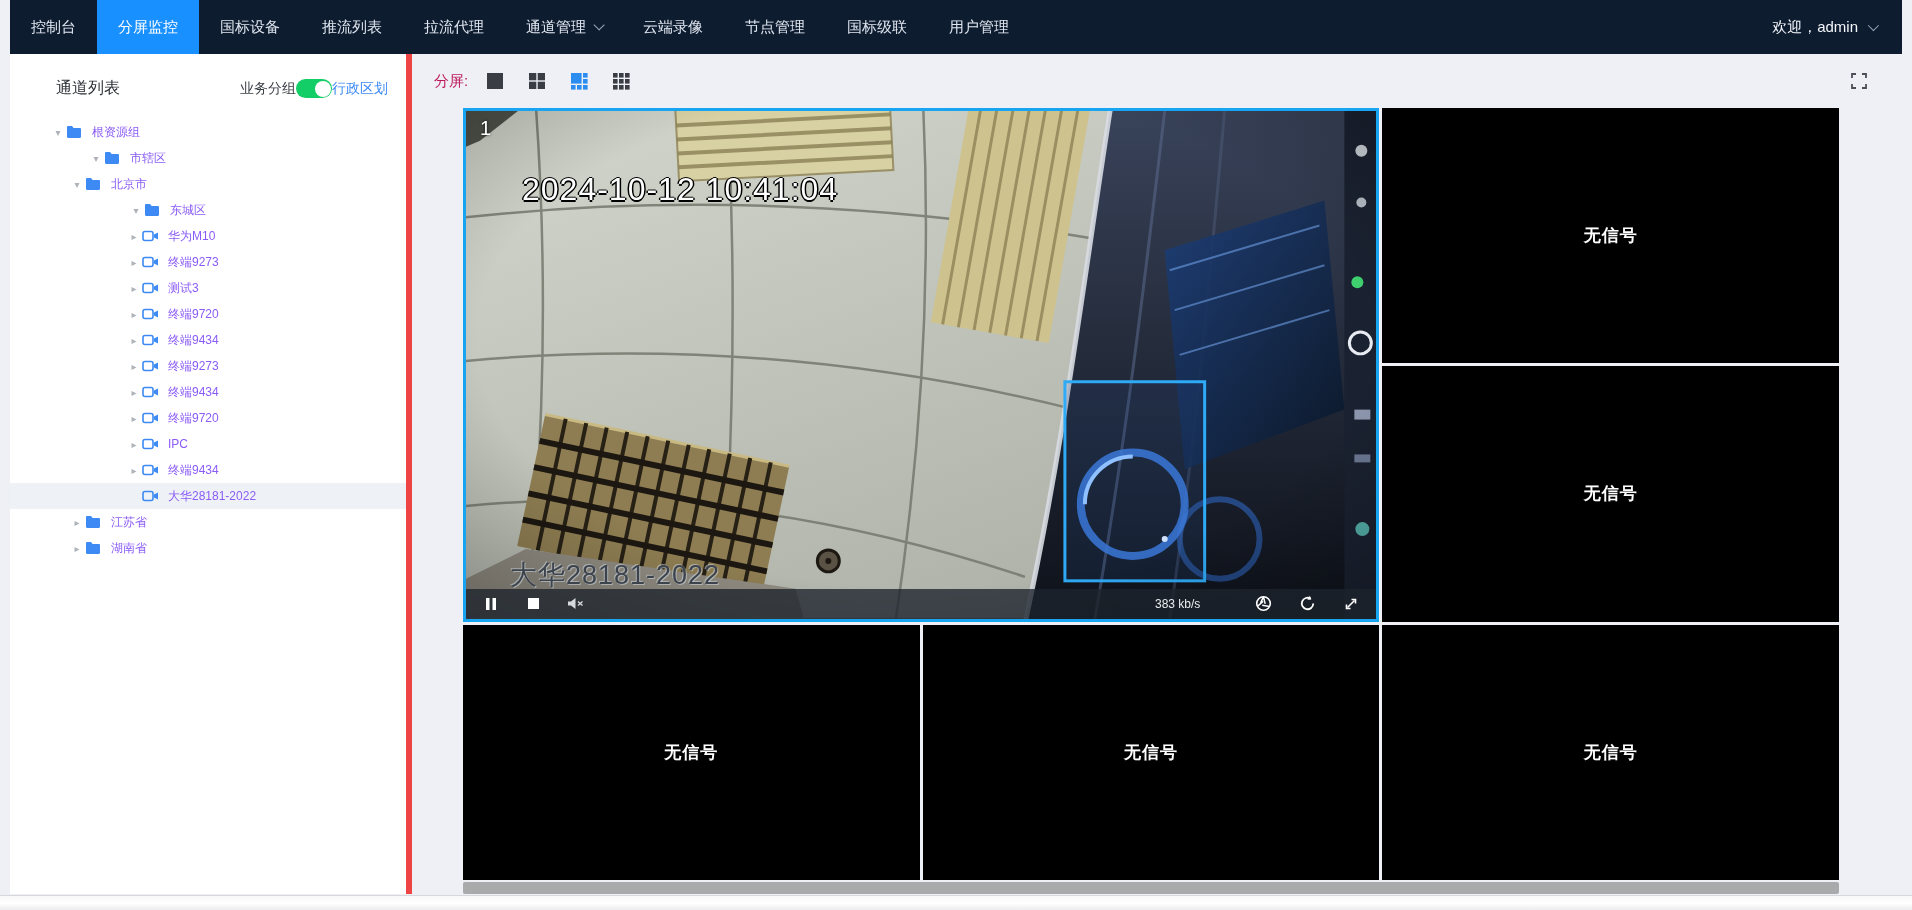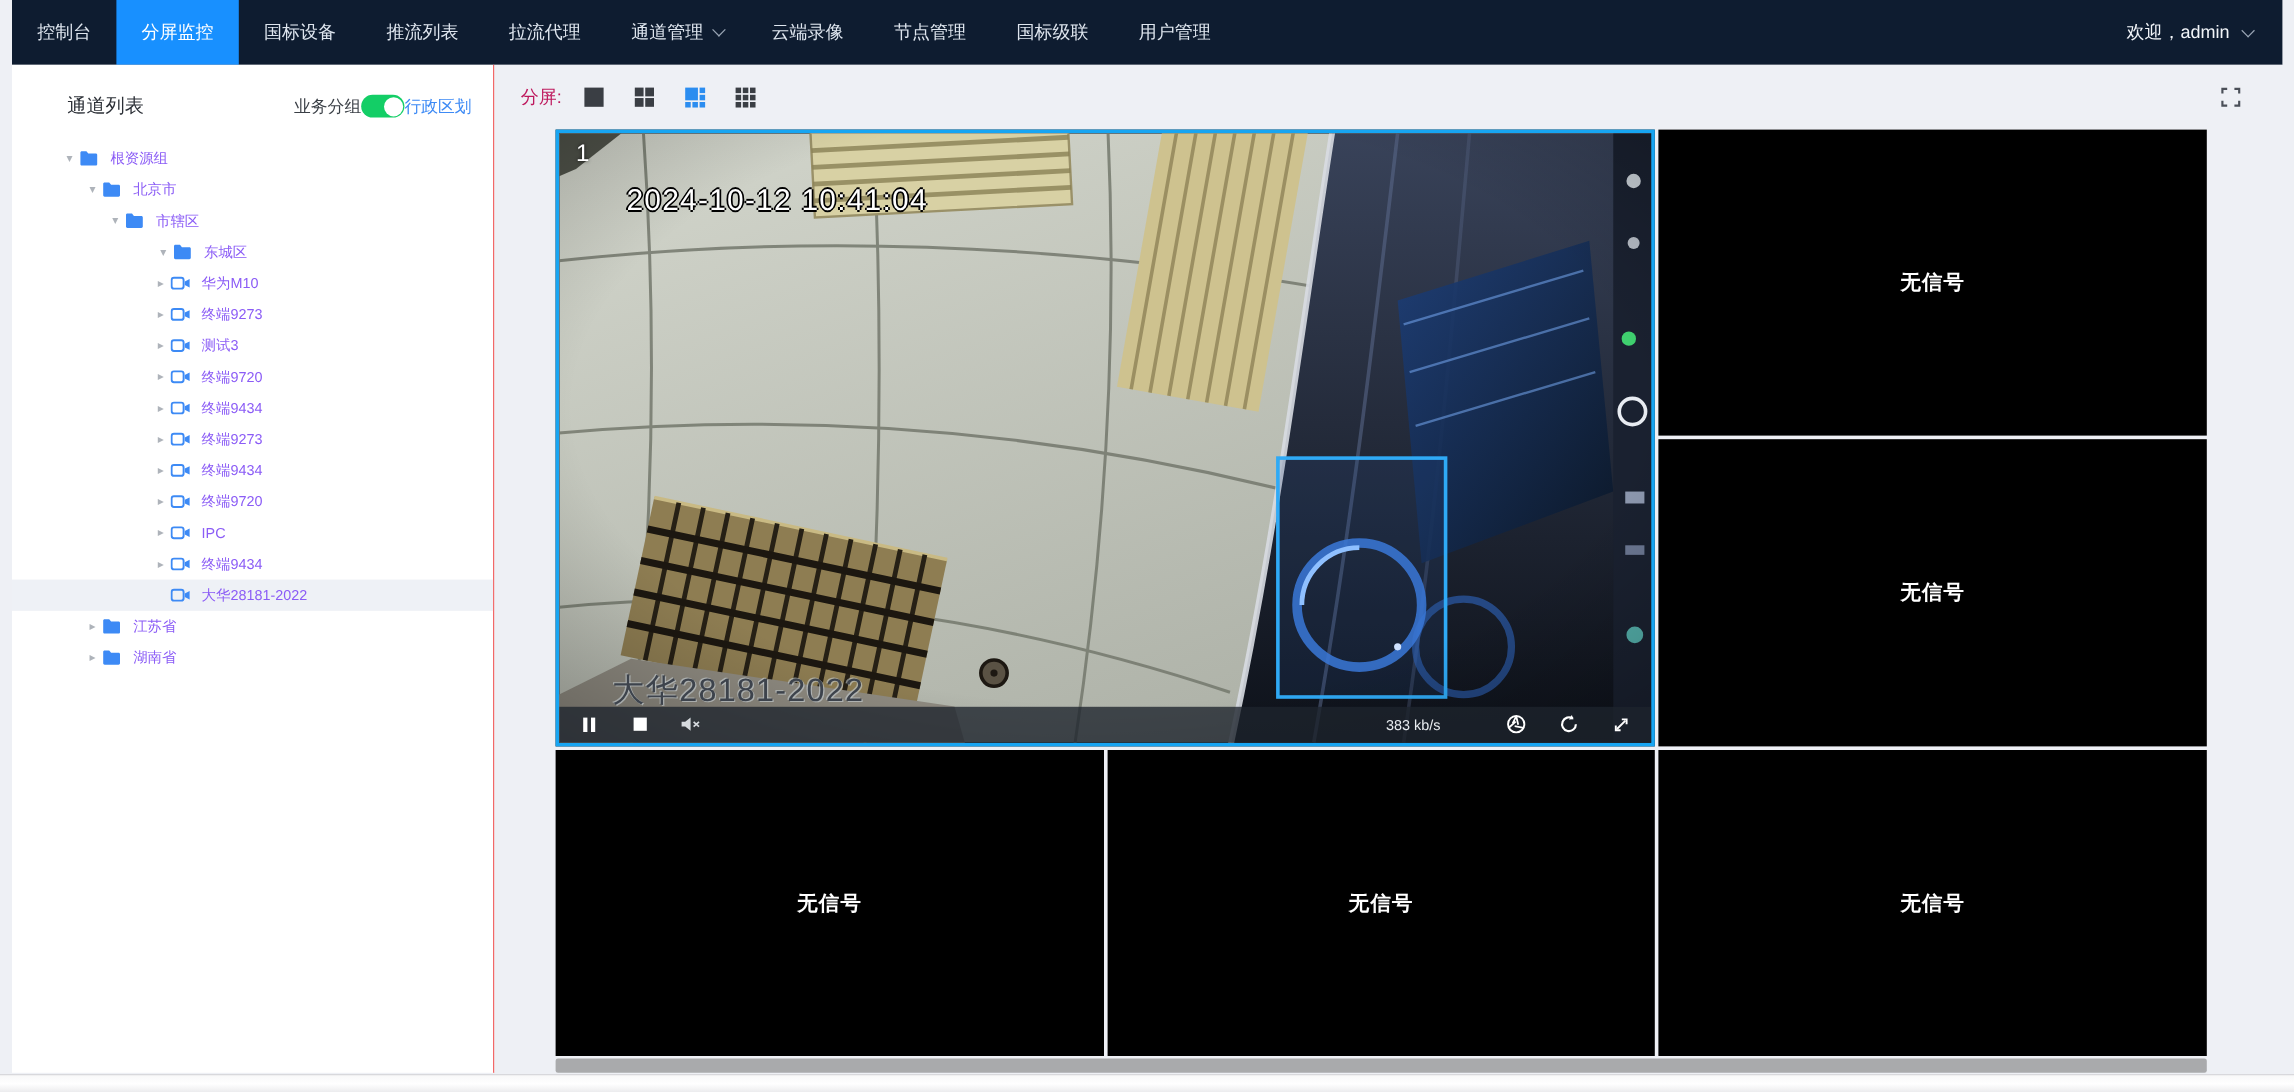--- a/index.html
+++ b/index.html
@@ -20,21 +20,21 @@
   .nav-right { margin-left:auto; display:flex; align-items:center; padding-right:26px;
     color:#f2f5f9; font-size:15px; }
   .nav-right .chev { margin-left:10px; width:8px; height:8px;
     border-right:1.5px solid #9aa6b5; border-bottom:1.5px solid #9aa6b5;
     transform:rotate(45deg) translateY(-2px); }
 
   
   .content { display:flex; height:840px; }
 
   
-  .sidebar { width:402px; background:#fff; border-right:1px solid #ef4444; overflow:hidden; }
+  .sidebar { width:402px; background:#fff; border-right:6px solid #ef4444; overflow:hidden; }
   .sidebar-header { display:flex; align-items:center; padding:24px 18px 16px 46px; }
   .sidebar-title { font-size:16px; color:#2b2f36; }
   .group-area { margin-left:auto; display:flex; align-items:center; }
   .group-label { font-size:14px; color:#3a3f46; }
   .switch { width:36px; height:19px; border-radius:10px; background:#13ce66;
     position:relative; cursor:pointer; flex:0 0 auto; }
   .switch::after { content:""; position:absolute; top:1.5px; right:1.5px; width:16px;
     height:16px; border-radius:50%; background:#fff; }
   .region-label { font-size:14px; color:#3d8af5; }
 
@@ -62,21 +62,21 @@
     grid-template-columns:repeat(3,1fr); grid-template-rows:repeat(3,1fr); gap:3px; }
   .cell { background:#000; position:relative; display:flex; align-items:center;
     justify-content:center; overflow:hidden; }
   .cell .nosignal { color:#fff; font-size:17px; font-weight:bold; letter-spacing:1px; }
   .cell.main-cell { grid-column:1 / span 2; grid-row:1 / span 2;
     border:3px solid #17a5f2; background:#0a0d12; }
   .video-art { position:absolute; inset:0; width:100%; height:100%; }
 
   .osd-index { position:absolute; top:6px; left:14px; color:#fff; font-size:20px;
     text-shadow:0 0 3px rgba(0,0,0,.8); }
-  .osd-time { position:absolute; top:42px; left:56px; color:#fff; font-size:25px;
+  .osd-time { position:absolute; top:60px; left:56px; color:#fff; font-size:32px;
     letter-spacing:1px;
     text-shadow:-1.5px 0 #000, 1.5px 0 #000, 0 -1.5px #000, 0 1.5px #000; }
   .osd-name { position:absolute; bottom:26px; left:44px; color:#3d434c; font-size:27px;
     letter-spacing:1px;
     text-shadow:1px 1px 0 rgba(205,215,220,.55), -1px -1px 0 rgba(205,215,220,.55); }
 
   .ctrl-bar { position:absolute; left:0; right:0; bottom:0; height:30px;
     background:rgba(30,36,45,.78); display:flex; align-items:center; padding:0 16px; }
   .ctrl { width:18px; height:16px; margin-right:24px; cursor:pointer; display:flex;
     align-items:center; justify-content:center; }
@@ -161,39 +161,39 @@
       <div class="tree-row type-folder state-expanded" style="padding-left: 40px;">
             <span class="caret"></span>
             <span class="node-icon fold">
               <svg width="16" height="14" viewBox="0 0 16 14">
                 <path d="M1 2.2 C1 1.5 1.5 1 2.2 1 H6 l1.6 2 H13.8 C14.5 3 15 3.5 15 4.2 V11.8 C15 12.5 14.5 13 13.8 13 H2.2 C1.5 13 1 12.5 1 11.8 Z" fill="#3d8af5"></path>
               </svg>
             </span>
 
             <span class="node-label">根资源组</span>
           </div>
-          <div class="tree-row type-folder state-expanded" style="padding-left: 59px;">
+          <div class="tree-row type-folder state-expanded" style="padding-left: 78px;">
             <span class="caret"></span>
             <span class="node-icon fold">
               <svg width="16" height="14" viewBox="0 0 16 14">
                 <path d="M1 2.2 C1 1.5 1.5 1 2.2 1 H6 l1.6 2 H13.8 C14.5 3 15 3.5 15 4.2 V11.8 C15 12.5 14.5 13 13.8 13 H2.2 C1.5 13 1 12.5 1 11.8 Z" fill="#3d8af5"></path>
               </svg>
             </span>
 
-            <span class="node-label">北京市</span>
-          </div>
-          <div class="tree-row type-folder state-expanded" style="padding-left: 78px;">
+            <span class="node-label">市辖区</span>
+          </div>
+          <div class="tree-row type-folder state-expanded" style="padding-left: 59px;">
             <span class="caret"></span>
             <span class="node-icon fold">
               <svg width="16" height="14" viewBox="0 0 16 14">
                 <path d="M1 2.2 C1 1.5 1.5 1 2.2 1 H6 l1.6 2 H13.8 C14.5 3 15 3.5 15 4.2 V11.8 C15 12.5 14.5 13 13.8 13 H2.2 C1.5 13 1 12.5 1 11.8 Z" fill="#3d8af5"></path>
               </svg>
             </span>
 
-            <span class="node-label">市辖区</span>
+            <span class="node-label">北京市</span>
           </div>
           <div class="tree-row type-folder state-expanded" style="padding-left: 118px;">
             <span class="caret"></span>
             <span class="node-icon fold">
               <svg width="16" height="14" viewBox="0 0 16 14">
                 <path d="M1 2.2 C1 1.5 1.5 1 2.2 1 H6 l1.6 2 H13.8 C14.5 3 15 3.5 15 4.2 V11.8 C15 12.5 14.5 13 13.8 13 H2.2 C1.5 13 1 12.5 1 11.8 Z" fill="#3d8af5"></path>
               </svg>
             </span>
 
             <span class="node-label">东城区</span>

